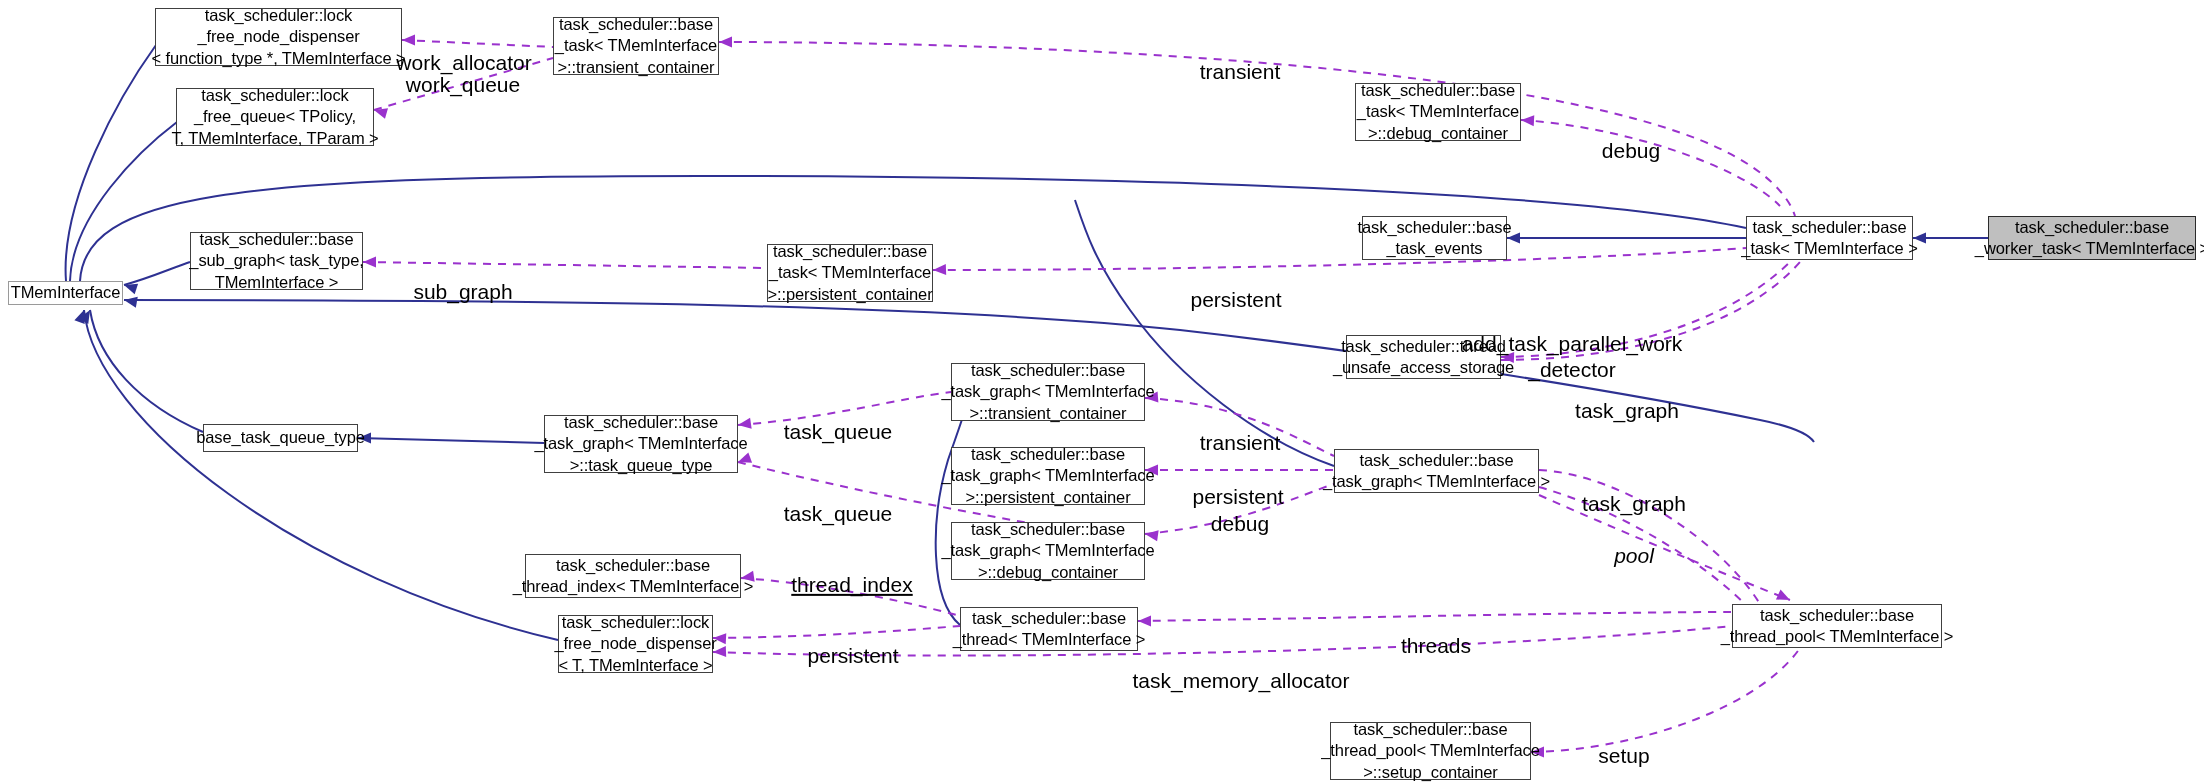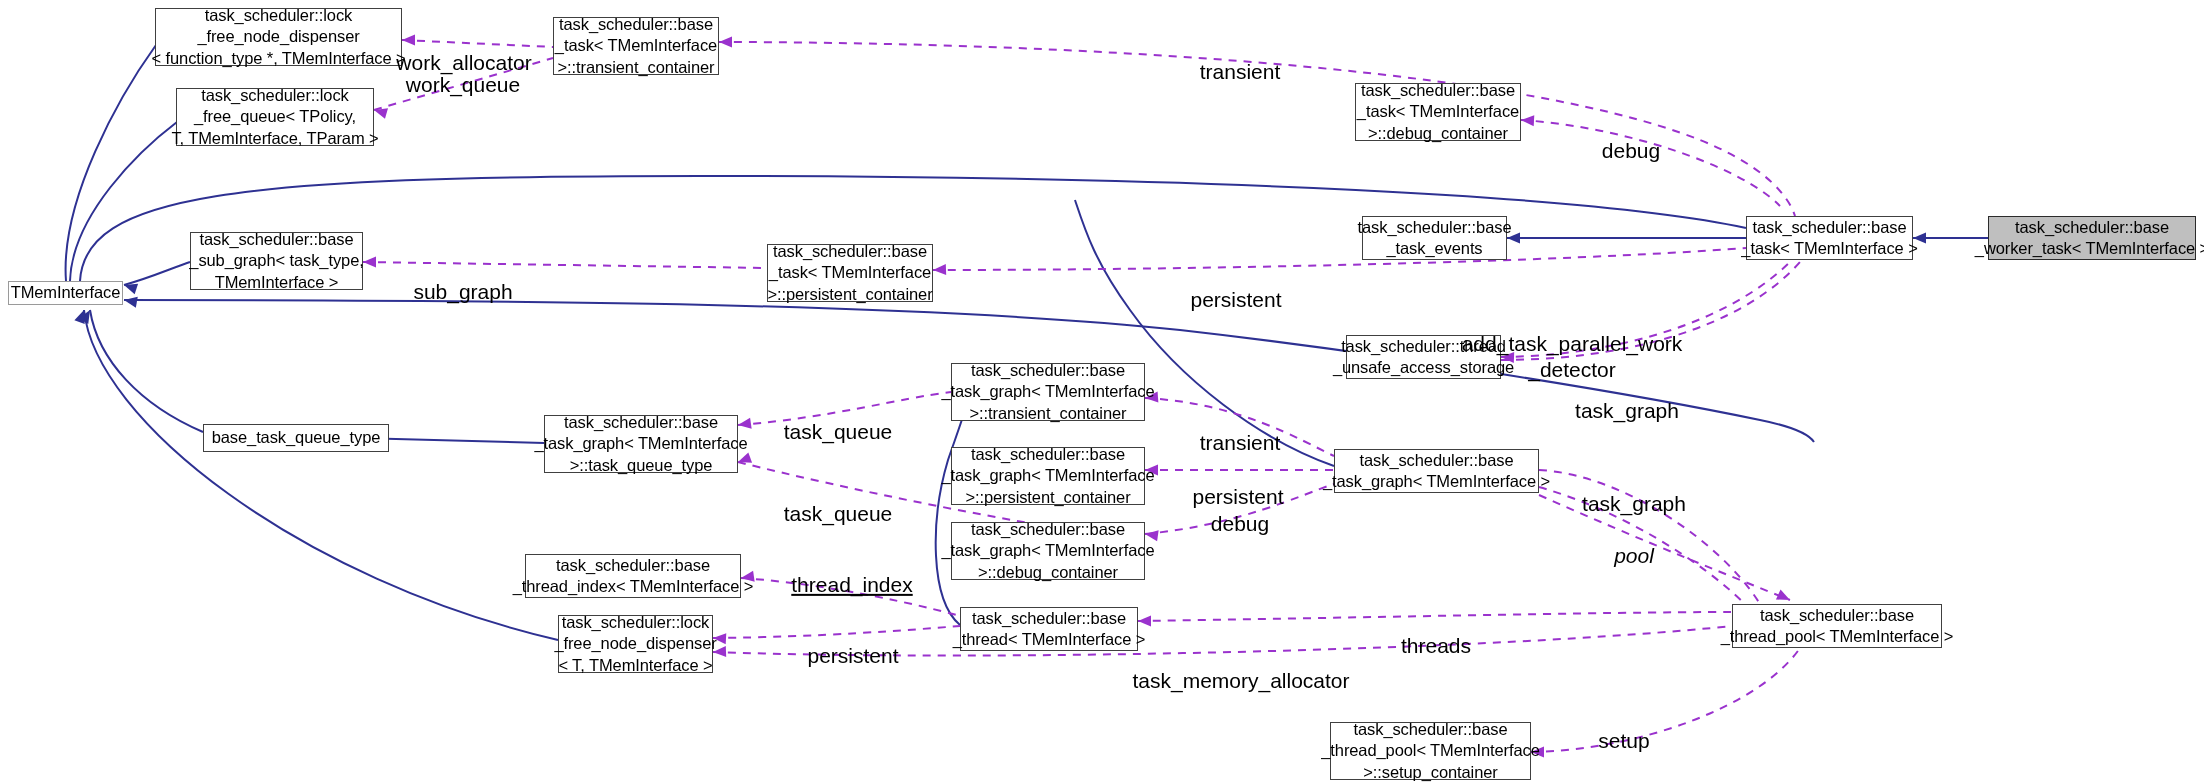--- a/index.html
+++ b/index.html
@@ -217,21 +217,21 @@
 _task_events</span></div>
       <div class="node" style="left: 1746px; top: 216px; width: 167px; height: 44px;"><span class="node-label">task_scheduler::base
 _task&lt; TMemInterface &gt;</span></div>
       <div class="node highlight" style="left: 1988px; top: 216px; width: 208px; height: 44px;"><span class="node-label">task_scheduler::base
 _worker_task&lt; TMemInterface &gt;</span></div>
       <div class="node" style="left: 1346px; top: 335px; width: 155px; height: 44px;"><span class="node-label">task_scheduler::thread
 _unsafe_access_storage</span></div>
       <div class="node" style="left: 951px; top: 363px; width: 194px; height: 58px;"><span class="node-label">task_scheduler::base
 _task_graph&lt; TMemInterface
 &gt;::transient_container</span></div>
-      <div class="node" style="left: 203px; top: 424px; width: 186px; height: 28px;"><span class="node-label">base_task_queue_type</span></div>
+      <div class="node" style="left: 203px; top: 424px; width: 155px; height: 28px;"><span class="node-label">base_task_queue_type</span></div>
       <div class="node" style="left: 544px; top: 415px; width: 194px; height: 58px;"><span class="node-label">task_scheduler::base
 _task_graph&lt; TMemInterface
 &gt;::task_queue_type</span></div>
       <div class="node" style="left: 951px; top: 447px; width: 194px; height: 58px;"><span class="node-label">task_scheduler::base
 _task_graph&lt; TMemInterface
 &gt;::persistent_container</span></div>
       <div class="node" style="left: 1334px; top: 449px; width: 205px; height: 44px;"><span class="node-label">task_scheduler::base
 _task_graph&lt; TMemInterface &gt;</span></div>
       <div class="node" style="left: 951px; top: 522px; width: 194px; height: 58px;"><span class="node-label">task_scheduler::base
 _task_graph&lt; TMemInterface
@@ -263,15 +263,15 @@
       <div class="edge-label" style="left: 1240px; top: 411px;">transient</div>
       <div class="edge-label" style="left: 1238px; top: 465px;">persistent</div>
       <div class="edge-label" style="left: 1634px; top: 472px;">task_graph</div>
       <div class="edge-label" style="left: 838px; top: 482px;">task_queue</div>
       <div class="edge-label" style="left: 1240px; top: 492px;">debug</div>
       <div class="edge-label" style="left: 1634px; top: 524px; font-style: italic;">pool</div>
       <div class="edge-label" style="left: 852px; top: 553px; text-decoration: underline;">thread_index</div>
       <div class="edge-label" style="left: 1436px; top: 614px;">threads</div>
       <div class="edge-label" style="left: 853px; top: 624px;">persistent</div>
       <div class="edge-label" style="left: 1241px; top: 649px;">task_memory_allocator</div>
-      <div class="edge-label" style="left: 1624px; top: 709px; text-align: right;">setup</div>
+      <div class="edge-label" style="left: 1624px; top: 724px; text-align: right;">setup</div>
     </div>
 </div>
 
 </body></html>

